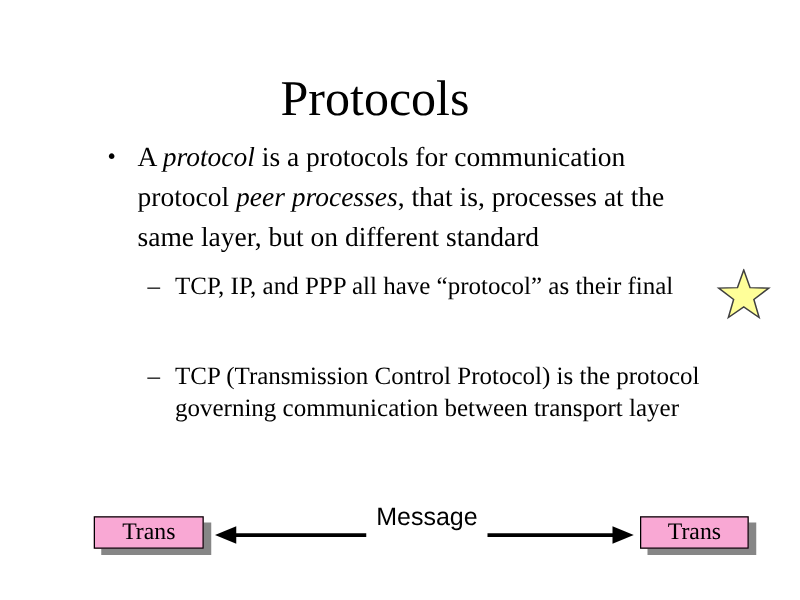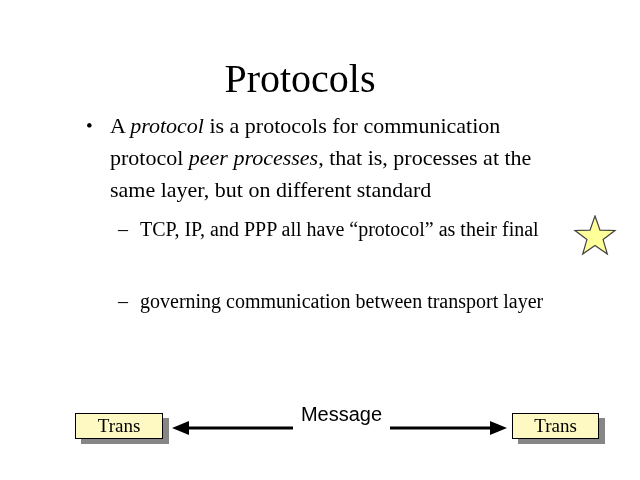--- a/index.html
+++ b/index.html
@@ -24,21 +24,21 @@
   .bi { font-weight:normal; font-style:italic; }
   .it { }
   .star { position:absolute; left:572px; top:215px; }
   .message-label {
     position:absolute; left:293px; top:403px; width:97px;
     text-align:center; font-family:"Liberation Sans", sans-serif;
     font-size:20px; line-height:22px; white-space:nowrap;
   }
   .dbox {
     position:absolute; box-sizing:border-box; border:1px solid #000000;
-    text-align:center; font-size:19px; background:#fef9c3;
+    text-align:center; font-size:19px; background:#f9a8d4;
   }
   .shadowed { box-shadow:6px 5px 0 #868686; }
   .trans-left  { left:75px;  top:413px; width:88px; height:26px; line-height:24px; }
   .tcp-box     { left:293px; top:411px; width:97px; height:29px; line-height:27px; background:#C8E4F5; }
   .trans-right { left:512px; top:413px; width:87px; height:26px; line-height:24px; }
   .arrows { position:absolute; left:0; top:0; }
 </style>
 </head>
 <body>
 
@@ -57,20 +57,21 @@
     <span class="marker">–</span>
     <div class="line">TCP, IP, and PPP all have “protocol” as their final</div>
   </div>
 
   <svg class="star" width="46" height="44" viewBox="0 0 46 44">
     <polygon points="23,1 28,15.1 43,15.5 31.1,24.6 35.3,39 23,30.5 10.7,39 14.9,24.6 3,15.5 18,15.1" stroke="#404040" stroke-width="1.2" stroke-linejoin="miter" fill="#FFFF99"></polygon>
   </svg>
 
   <div class="block sub sub2">
     <span class="marker">–</span>
+    <div class="line">TCP (Transmission Control Protocol) is the protocol</div>
     <div class="line">governing communication between transport layer</div>
   </div>
 
   <div class="message-label">Message</div>
 
   <div class="dbox shadowed trans-left">Trans</div>
   <div class="dbox shadowed trans-right">Trans</div>
 
   <svg class="arrows" width="640" height="480" viewBox="0 0 640 480">
     <line x1="293" y1="428" x2="186" y2="428" stroke="#000" stroke-width="3"></line>

